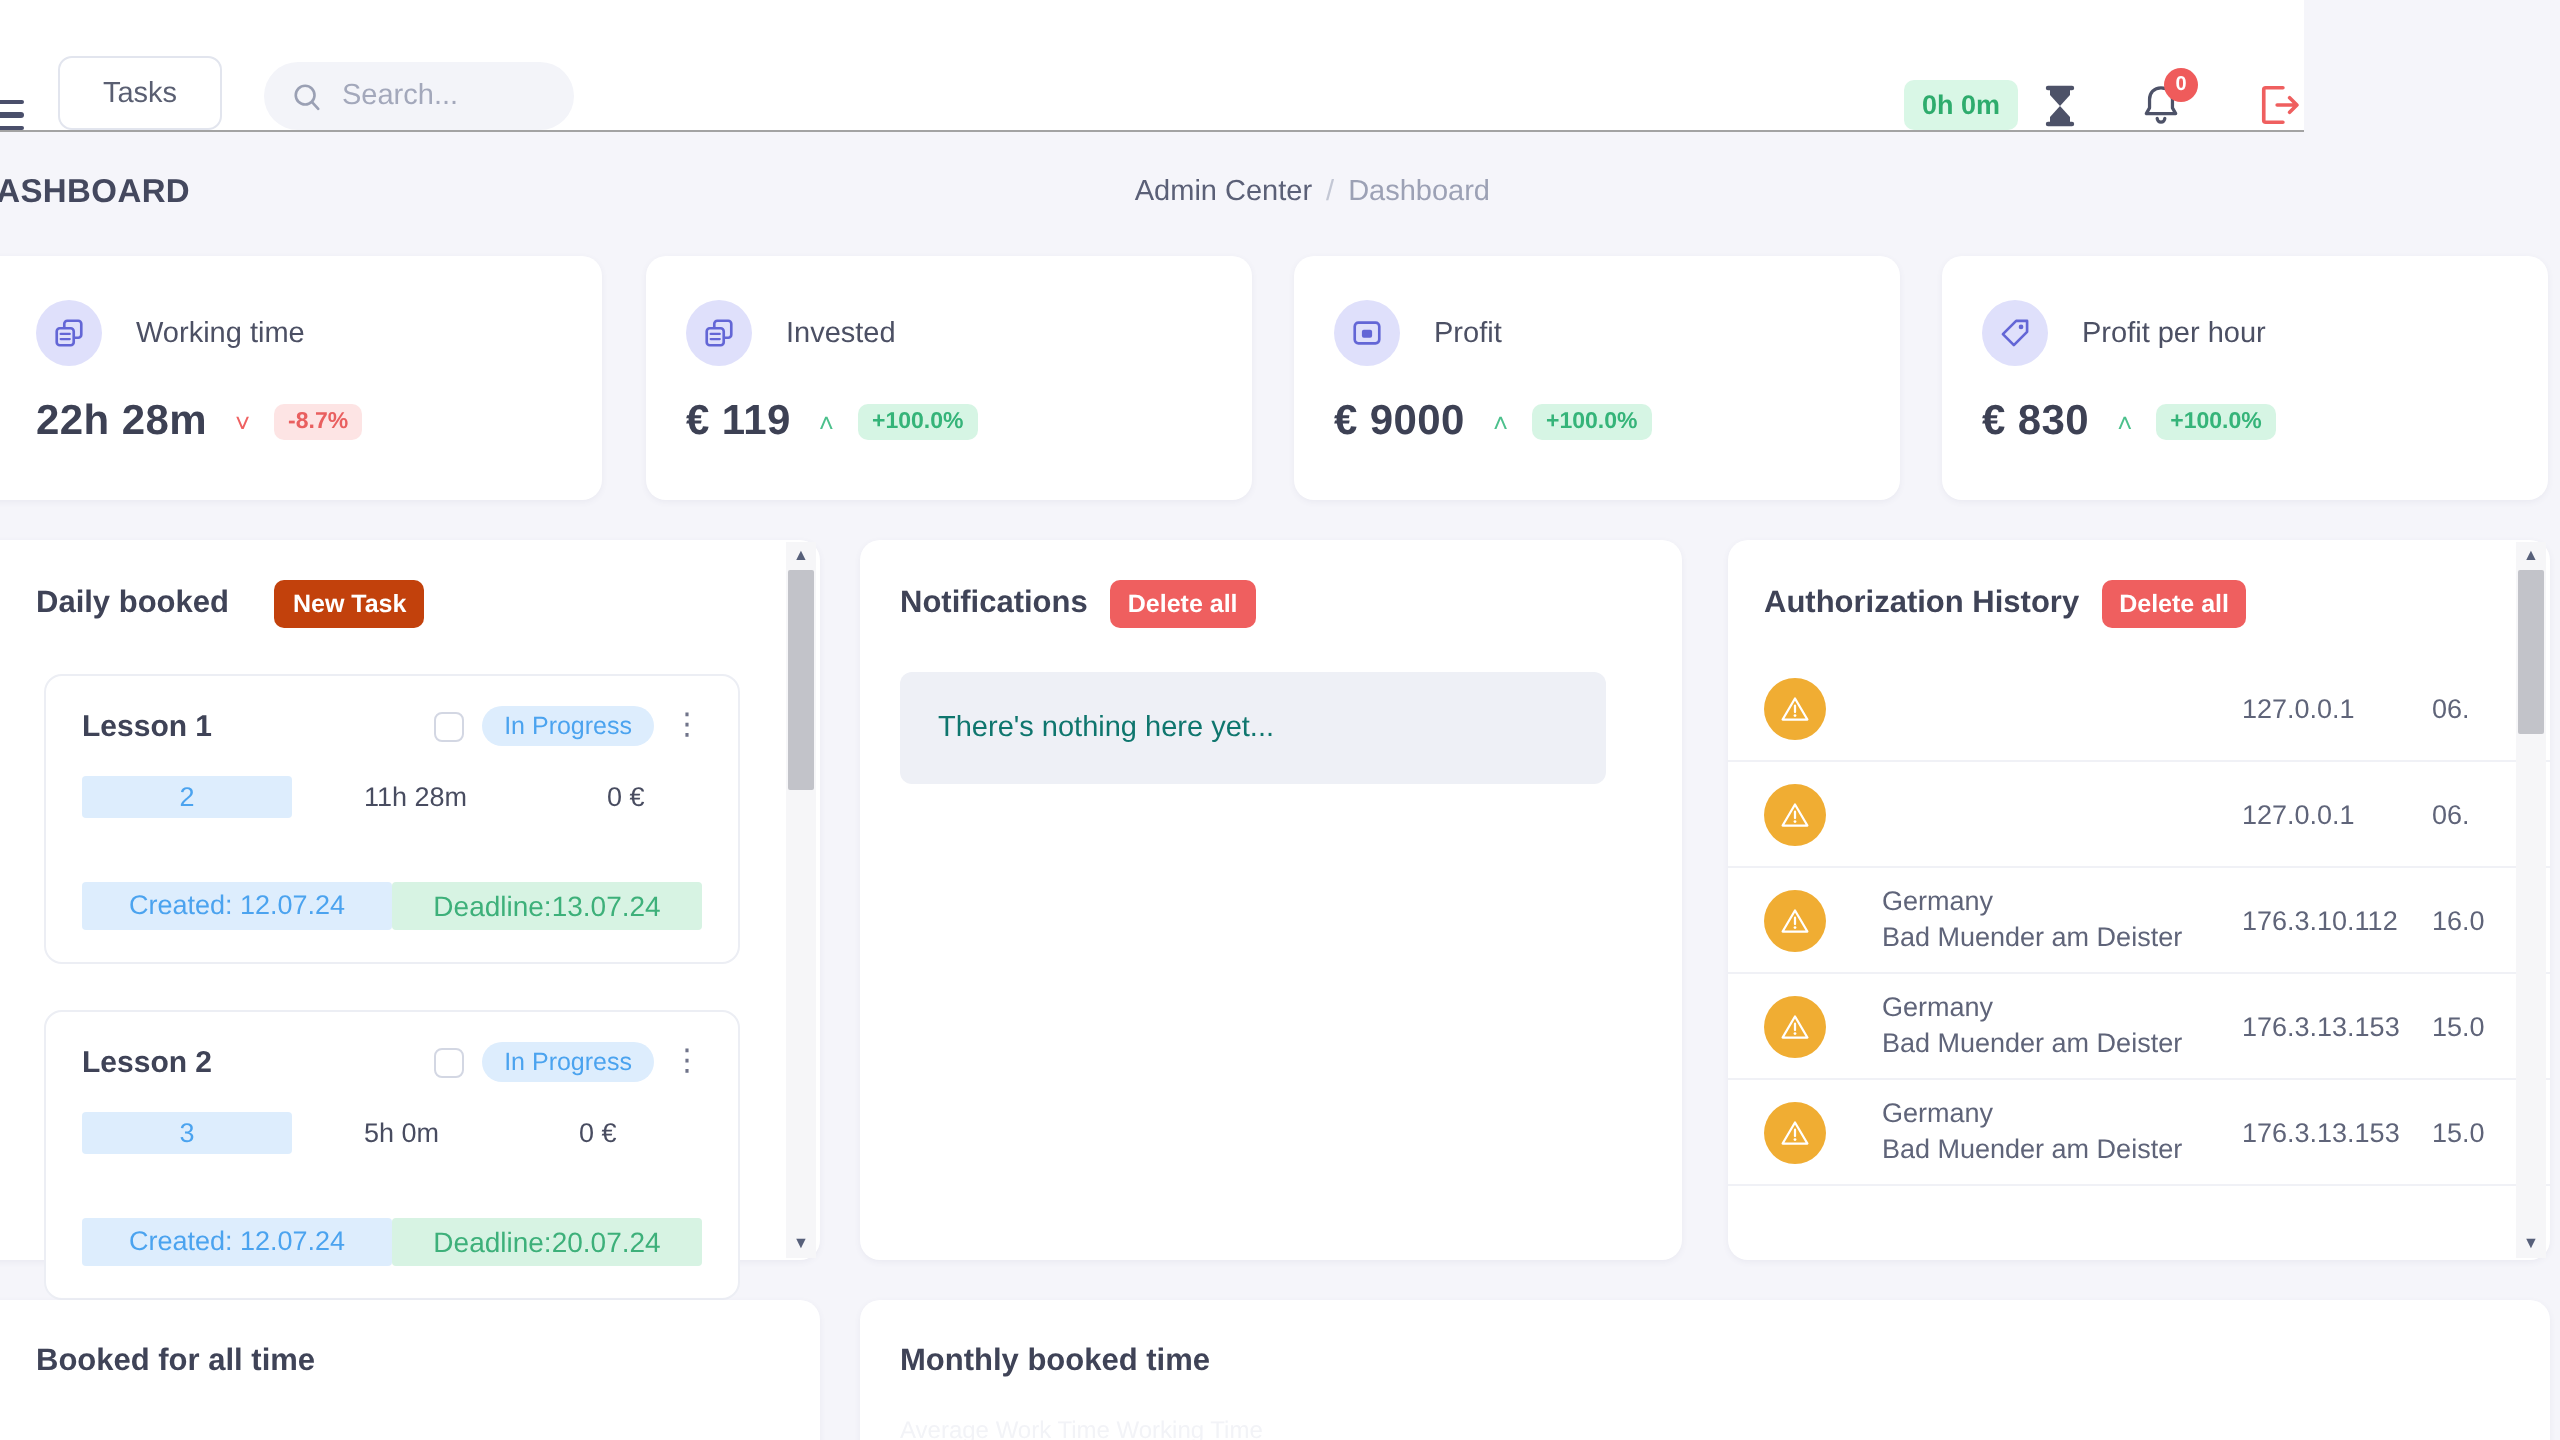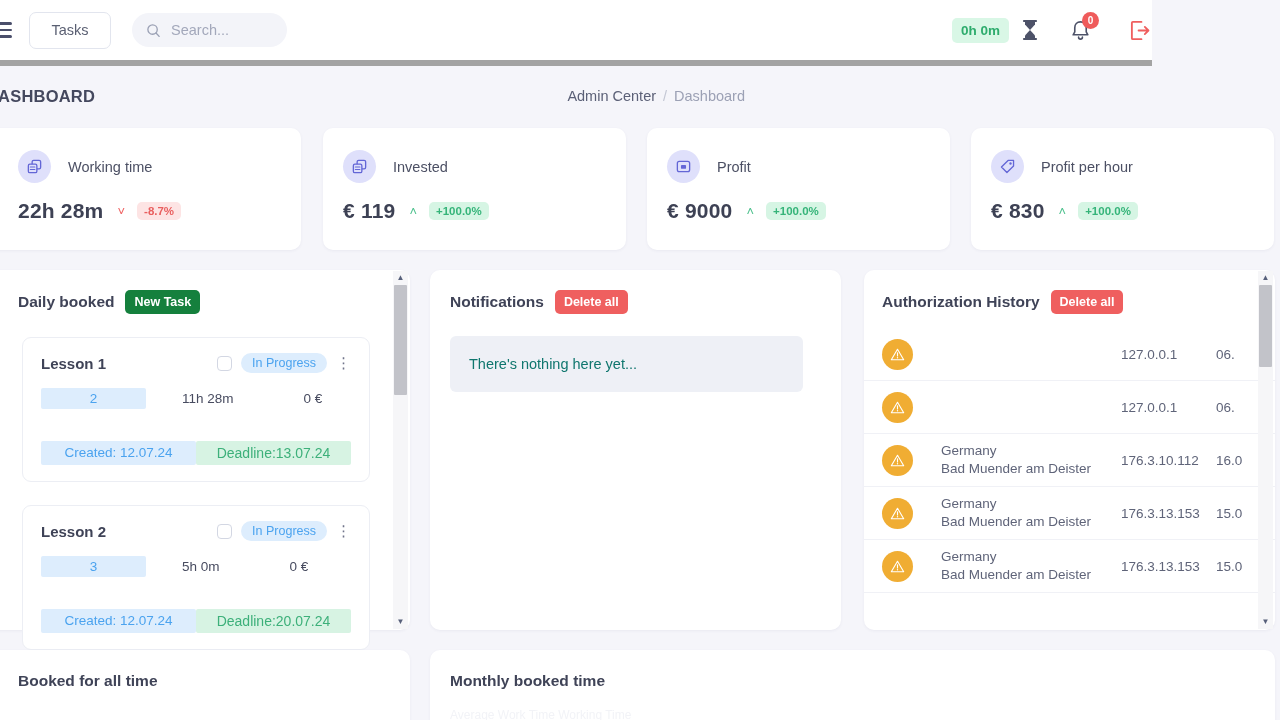--- a/index.html
+++ b/index.html
@@ -8,22 +8,22 @@
     font-family: "Liberation Sans", sans-serif;
     background: #f5f5fa;
     overflow: hidden;
   }
   body { position: relative; }
 
   
   .topbar {
     position: absolute; left: 0; top: 0; width: 1152px; height: 66px;
     background: #ffffff;
-    display: flex; align-items: center;
-    border-bottom: 6px solid #a3a3a3;
+    display: flex; align-items: flex-end;
+    border-bottom: 1px solid #a3a3a3;
   }
   .hamburger {
     width: 22px; margin-left: -10px; display: flex; flex-direction: column;
     gap: 4px; cursor: pointer; flex: none;
   }
   .hamburger span { display: block; height: 2.5px; background: #4a4f6b; border-radius: 2px; }
   .hamburger span:nth-child(1) { width: 22px; }
   .hamburger span:nth-child(2) { width: 22px; }
   .hamburger span:nth-child(3) { width: 22px; }
 
@@ -115,21 +115,21 @@
   .panel {
     position: absolute; background: #fff; border-radius: 10px;
     box-shadow: 0 1px 3px rgba(80,90,130,.07);
   }
   .panel-title { font-size: 15.5px; font-weight: 700; color: #3f4357; }
   .pill-btn {
     font-size: 12.5px; font-weight: 600; color: #fff;
     border-radius: 5px; padding: 5px 9px; cursor: pointer; border: none;
     font-family: "Liberation Sans", sans-serif;
   }
-  .pill-btn.blue { background: #15803d; }
+  .pill-btn.blue { background: #c2410c; margin-left: 12px; }
   .pill-btn.red  { background: #ef5f5f; }
 
   
   #daily-panel { left: -26px; top: 270px; width: 436px; height: 360px; }
   .dt-head { display: flex; align-items: center; gap: 11px; padding: 20px 0 0 44px; }
   .task-card {
     margin: 23px 0 0 48px; width: 348px; border: 1px solid #eceef4;
     border-radius: 9px; padding: 15px 18px 16px 18px; background: #fff;
   }
   .task-top { display: flex; align-items: center; }

